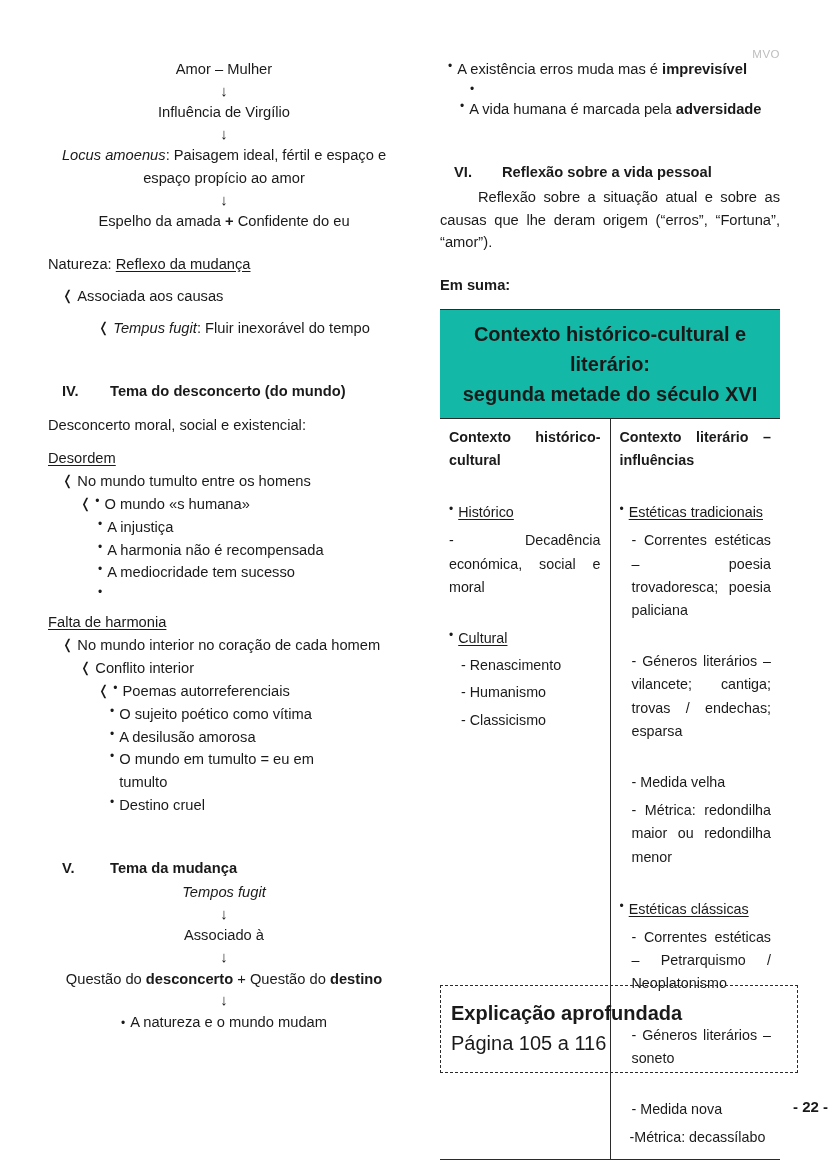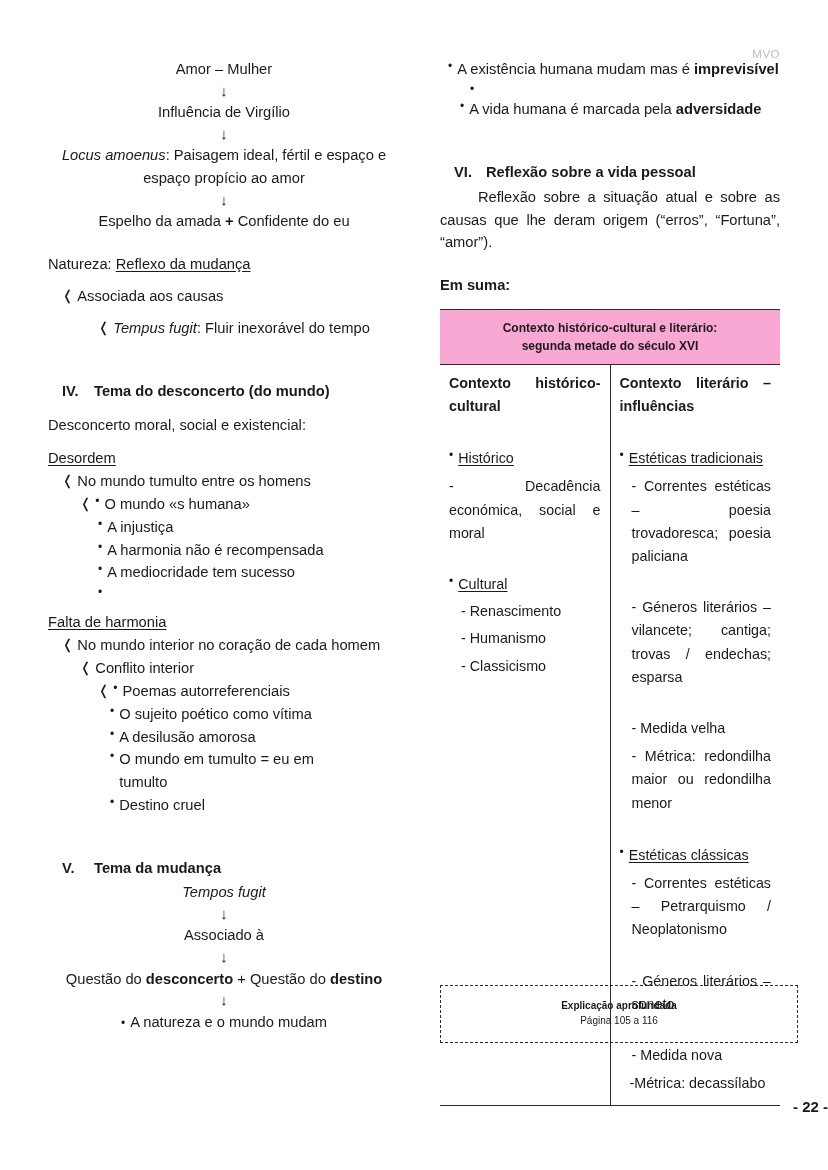--- a/index.html
+++ b/index.html
@@ -31,45 +31,45 @@
   .ctr { text-align: center; }
   .arrow { text-align:center; font-size: 15px; line-height: 1.35; }
   .gap-s { height: 9px; }
   .gap-m { height: 20px; }
   .gap-xl { height: 40px; }
 
   .u { text-decoration: underline; text-underline-offset: 2px; }
   .b { font-weight: bold; }
   .i { font-style: italic; }
 
-  .heading { font-weight: bold; display:flex; gap: 0; margin-bottom: 2px; }
+  .heading { font-weight: bold; display:flex; gap: 16px; margin-bottom: 2px; }
   .heading .num { width: 46px; padding-left: 14px; }
   .heading .txt { }
 
   .line { margin: 0 0 1px 0; }
 
   .bullet-row { display:flex; align-items:flex-start; }
   .mk { flex: 0 0 auto; margin-right: 4px; }
   .mk-angle { font-size: 13.5px; line-height: 1.6; }
   .bd { font-size: 12px; line-height: 1.45; margin-right: 5px; }
 
   .ind1 { padding-left: 14px; }
   .ind2 { padding-left: 32px; }
   .ind3 { padding-left: 50px; }
   .ind4 { padding-left: 62px; }
 
   
   .sum-label { font-weight: bold; margin-bottom: 12px; }
   .tbl { width: 340px; border-collapse: collapse; }
   .tbl-head {
-    background: #f9a8d4;
+    background: #14b8a6;
     border-top: 1.6px solid #2b2b2b;
     border-bottom: 1.6px solid #2b2b2b;
     text-align: center; font-weight: bold;
-    padding: 9px 14px; line-height: 1.5; font-size: 12px;
+    padding: 9px 14px; line-height: 1.5; font-size: 20px;
   }
   .tbl-body td {
     vertical-align: top; padding: 7px 9px 10px 9px;
     font-size: 14.3px; line-height: 1.62;
     text-align: justify; text-justify: inter-word;
   }
   .tbl-body td.c1 { width: 170px; border-right: 1.6px solid #2b2b2b; }
   .tbl-body td.c2 { width: 170px; }
   .tbl-foot-border { border-top: 1.6px solid #2b2b2b; height: 0; }
   .cell-head { font-weight: bold; text-align: justify; }
@@ -78,21 +78,21 @@
   .jline:after { content:""; display:inline-block; width:100%; }
   .dash-item { padding-left: 12px; text-align: justify; }
   .dash-item:after { content:""; display:inline-block; width:100%; }
   .dash-item-nj { padding-left: 12px; }
   .bul-item { padding-left: 0; }
 
   .deep-box {
     position: absolute; left: 440px; top: 985px; width: 358px;
     border: 1.5px dashed #2b2b2b;
     padding: 12px 10px 14px 10px;
-    text-align: center; line-height: 1.5; font-size: 10px;
+    text-align: left; line-height: 1.5; font-size: 20px;
   }
   .deep-box .t1 { font-weight: bold; }
 
   .pagenum {
     position: absolute; left: 0; right: 0; top: 1098px;
     text-align: right; font-size: 15px; font-weight: 600;
   }
 </style>
 </head>
 <body>
@@ -229,21 +229,21 @@
     <div class="ctr">
       <span class="bd">•</span><span>A natureza e o mundo mudam</span>
     </div>
 
   </div>
 
   <div class="col-right">
 
     <div class="bullet-row" style="padding-left:8px">
       <span class="bd">•</span>
-      <span><span>A existência humana mudam mas é </span><span class="b">imprevisível</span></span>
+      <span><span>A existência erros muda mas é </span><span class="b">imprevisível</span></span>
     </div>
     <div class="bullet-row" style="padding-left:30px">
       <span class="bd">•</span>
     </div>
     <div class="bullet-row" style="padding-left:20px">
       <span class="bd">•</span>
       <span><span>A vida humana é marcada pela </span><span class="b">adversidade</span></span>
     </div>
 
     <div class="gap-xl"></div>

